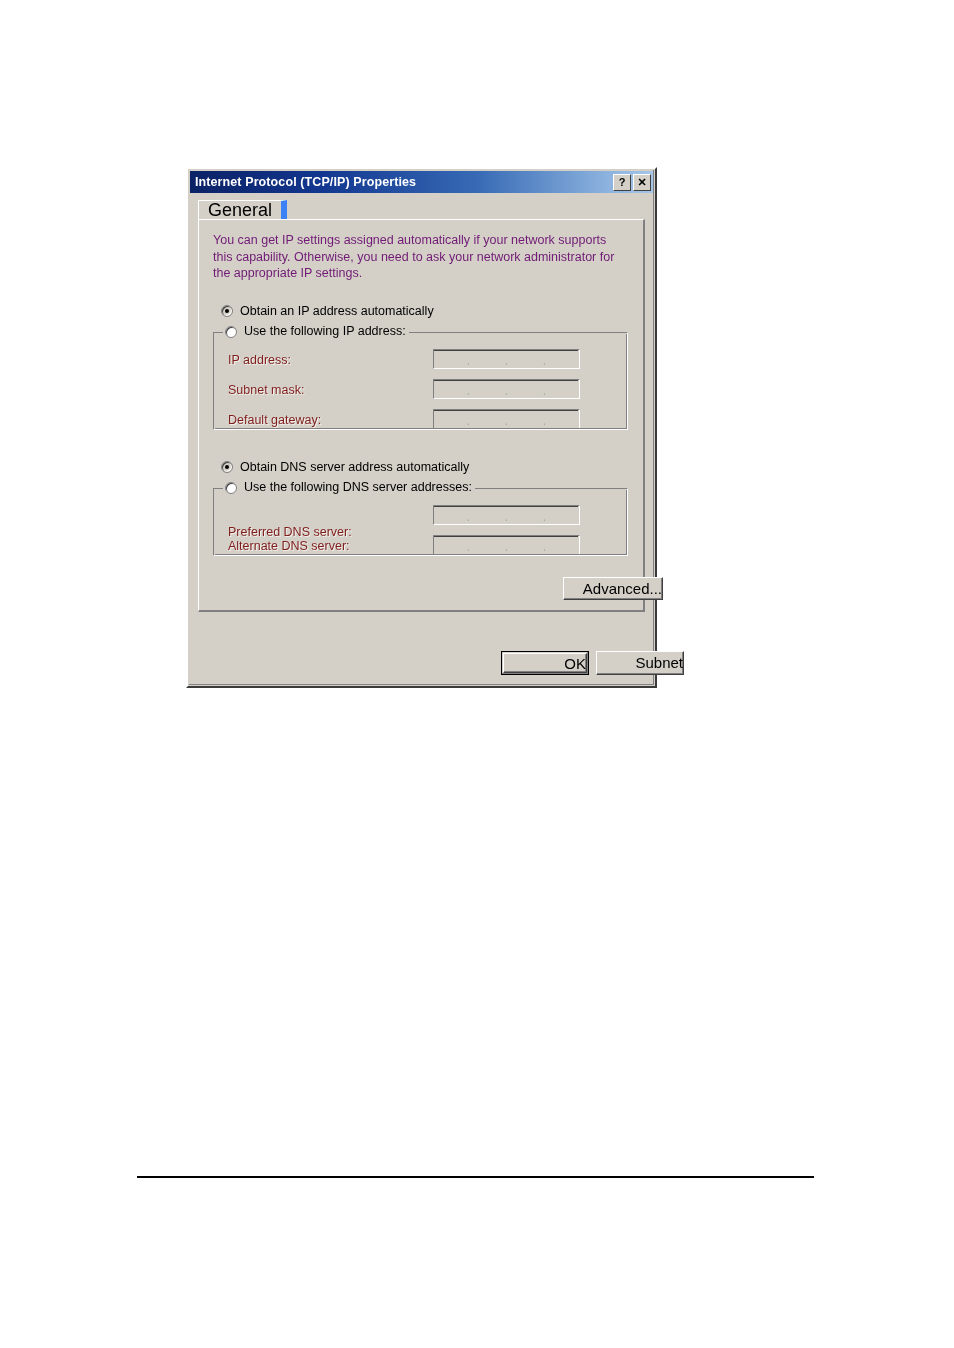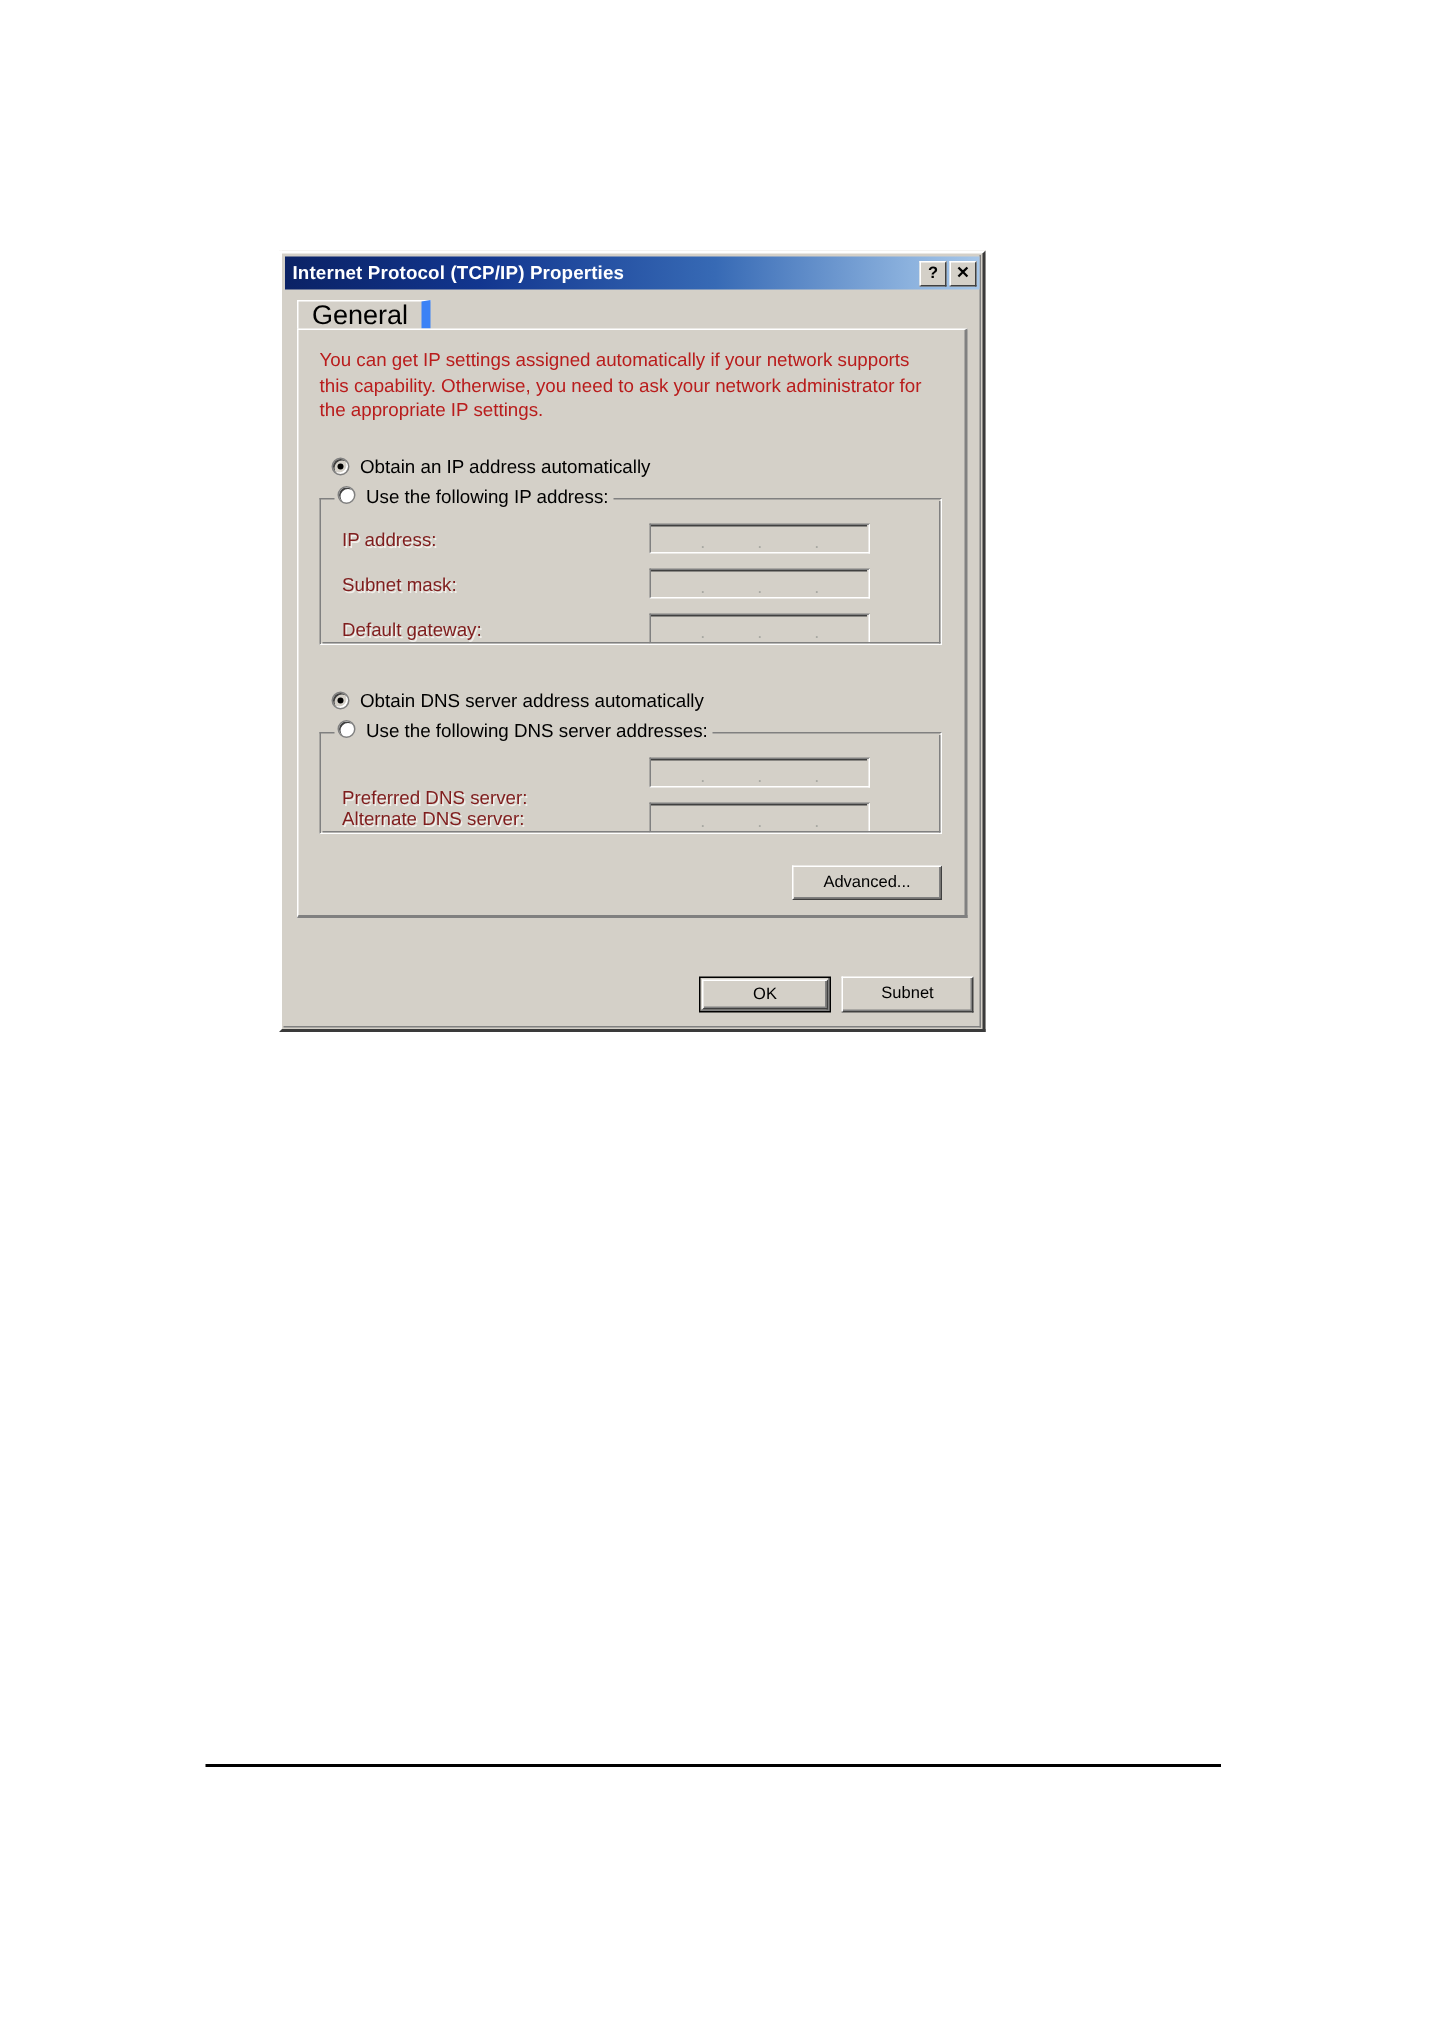--- a/index.html
+++ b/index.html
@@ -120,21 +120,21 @@
     box-sizing: border-box;
   }
 
   .descr {
     position: absolute;
     left: 14px;
     top: 12px;
     width: 415px;
     font-size: 12.5px;
     line-height: 16.5px;
-    color: #b91c1c;
+    color: #701a75;
   }
 
   
   .radio-row {
     position: absolute;
     display: flex;
     align-items: center;
     white-space: nowrap;
   }
   .radio {
@@ -183,21 +183,21 @@
     border-bottom: 1px solid #808080;
     pointer-events: none;
   }
   .group-legend {
     position: absolute;
     top: -9px;
     left: 9px;
     background: #d4d0c8;
     padding: 0 3px 0 2px;
     display: flex;
-    align-items: flex-start;
+    align-items: flex-end;
     white-space: nowrap;
     z-index: 2;
   }
 
   
   .dlabel {
     position: absolute;
     font-size: 12.5px;
     color: #7f1d1d;
     text-shadow: 1px 1px 0 #f2f0ec;
@@ -241,26 +241,27 @@
   
   .btn {
     position: absolute;
     background: #d4d0c8;
     border-top: 1px solid #ffffff;
     border-left: 1px solid #ffffff;
     border-right: 1px solid #404040;
     border-bottom: 1px solid #404040;
     box-shadow: inset -1px -1px 0 #808080;
     box-sizing: border-box;
-    font-size: 11px;
+    font-size: 15px;
     font-family: "Liberation Sans", sans-serif;
     color: #000000;
-    text-align: center;
+    text-align: right;
     line-height: 21px;
     height: 23px;
+    margin-left: 35px;
   }
   .btn.default {
     border: 1px solid #000000;
   }
   .btn.default .btn-inner {
     position: absolute;
     left: 1px; top: 1px; right: 1px; bottom: 1px;
     border-top: 1px solid #ffffff;
     border-left: 1px solid #ffffff;
     border-right: 1px solid #404040;

